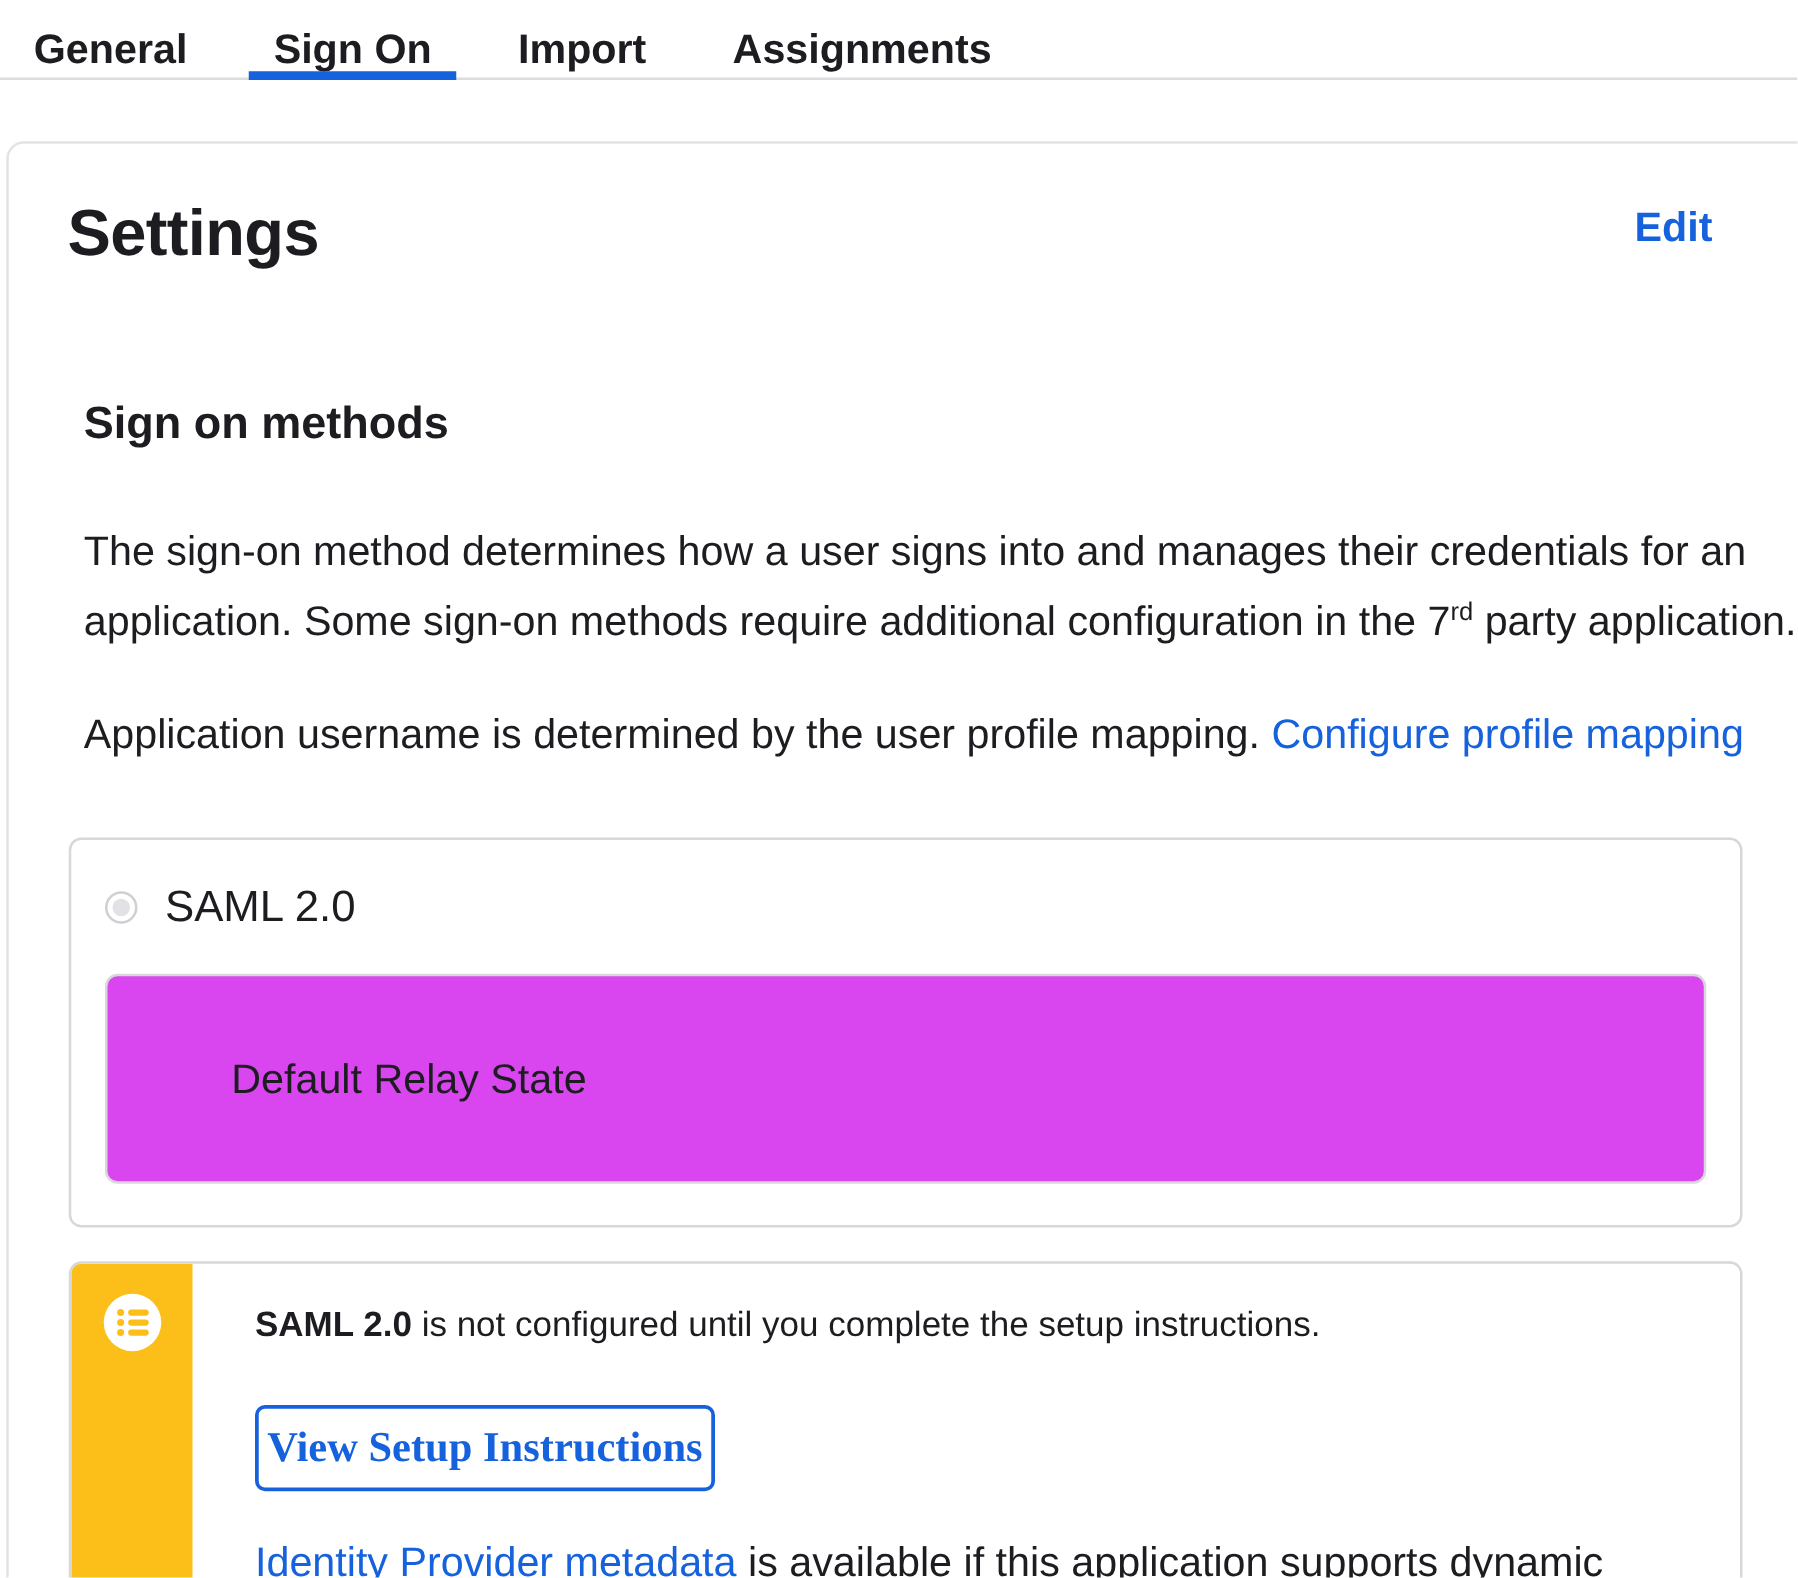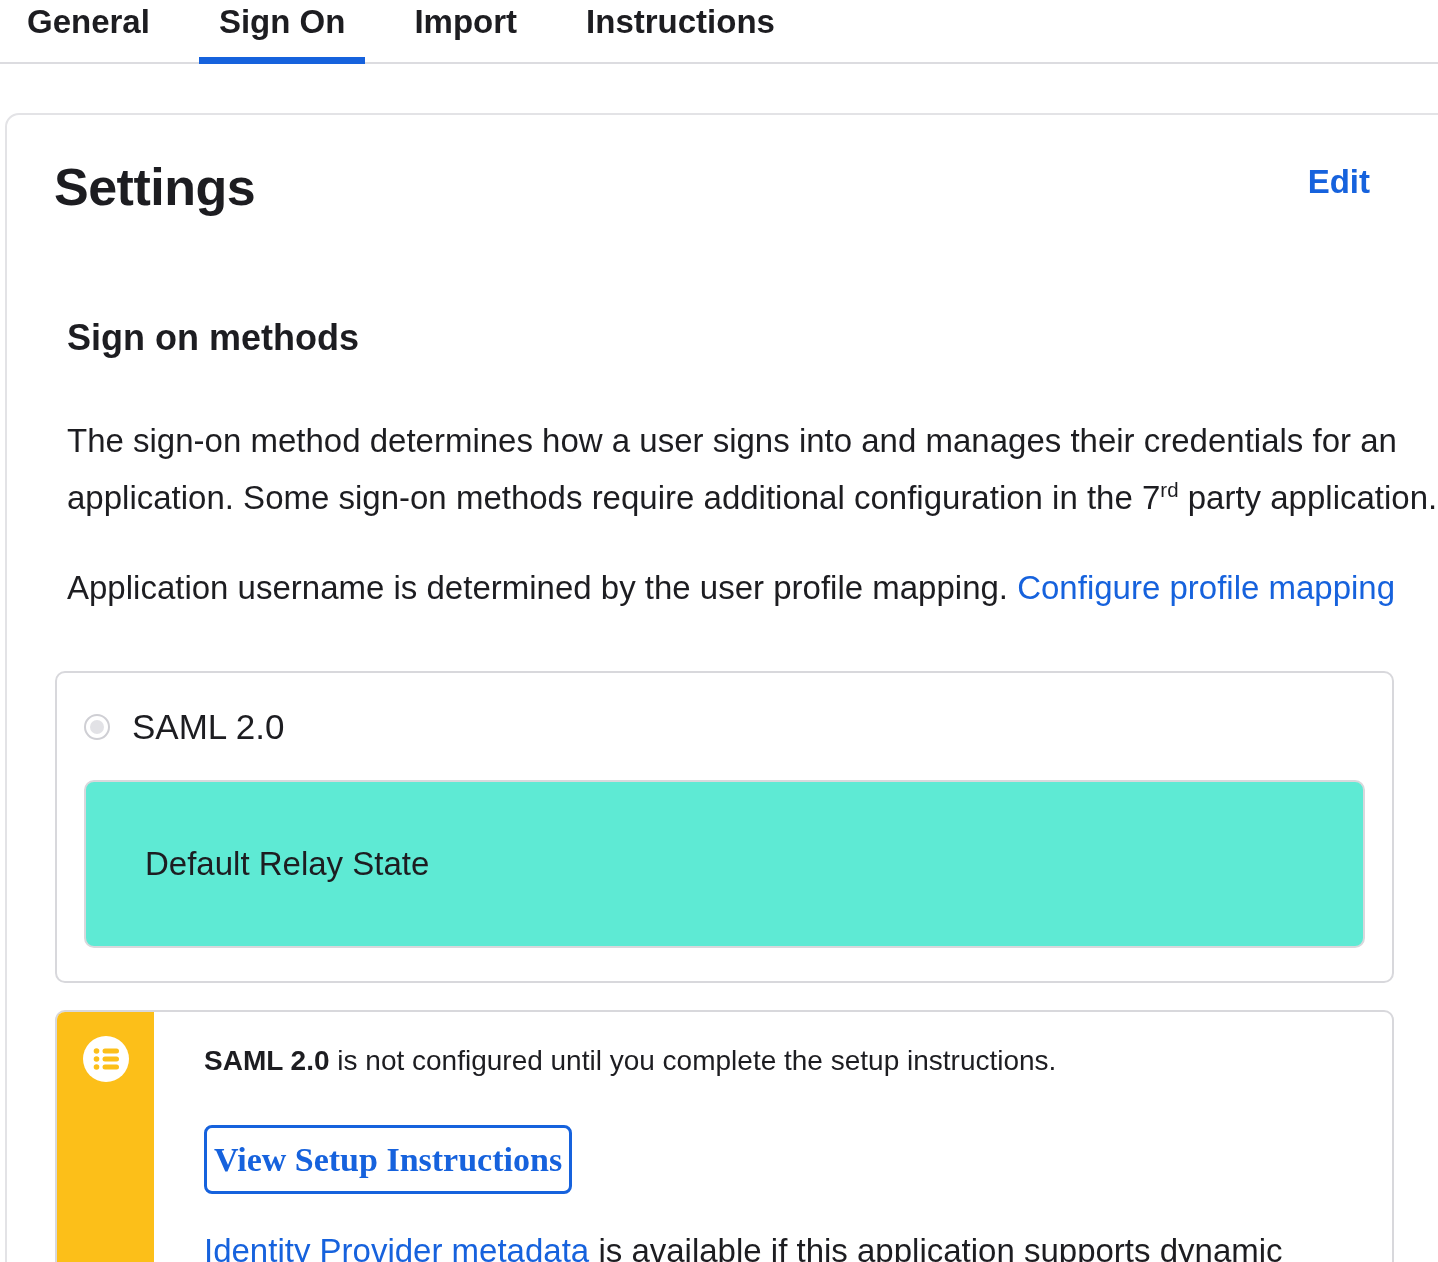--- a/index.html
+++ b/index.html
@@ -23,21 +23,21 @@
     padding-left:7px;
     border-bottom:2px solid #dcdce0;
     height:64px;
     align-items:flex-start;
   }
   .tab{
     position:relative;
     font-size:33px;
     font-weight:700;
     line-height:44px;
-    padding:0 20px 0;
+    padding:17px 20px 0;
     height:62px;
     cursor:pointer;
     white-space:nowrap;
   }
   .tab.active::after{
     content:"";
     position:absolute;
     left:0;right:0;bottom:-2px;
     height:7px;
     background:var(--accent-blue);
@@ -129,22 +129,22 @@
     margin-left:22px;
     font-size:35px;
   }
   .relay-box{
     margin-top:33px;
     height:168px;
     border:2px solid var(--border-color);
     border-radius:10px;
     display:flex;
     align-items:center;
-    padding-left:59px;
-    background:#5eead4;
+    padding-left:99px;
+    background:#d946ef;
   }
   .relay-label{font-size:33px;}
 
   
   .callout{
     margin-top:27px;
     margin-left:-12px;      
     width:1339px;
     height:283px;
     border:2px solid var(--border-color);
@@ -189,21 +189,21 @@
     font-size:33px;
   }
 </style>
 </head>
 <body>
 
 <nav class="tabbar">
   <div class="tab">General</div>
   <div class="tab active">Sign On</div>
   <div class="tab">Import</div>
-  <div class="tab">Instructions</div>
+  <div class="tab">Assignments</div>
 </nav>
 
 <main class="card">
   <div class="card-header">
     <h1>Settings</h1>
     <a class="edit-link">Edit</a>
   </div>
 
   <section class="section">
     <h2>Sign on methods</h2>

